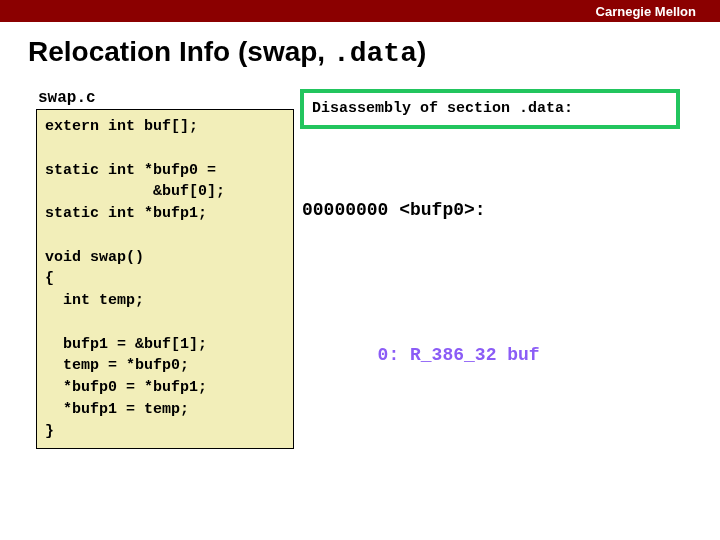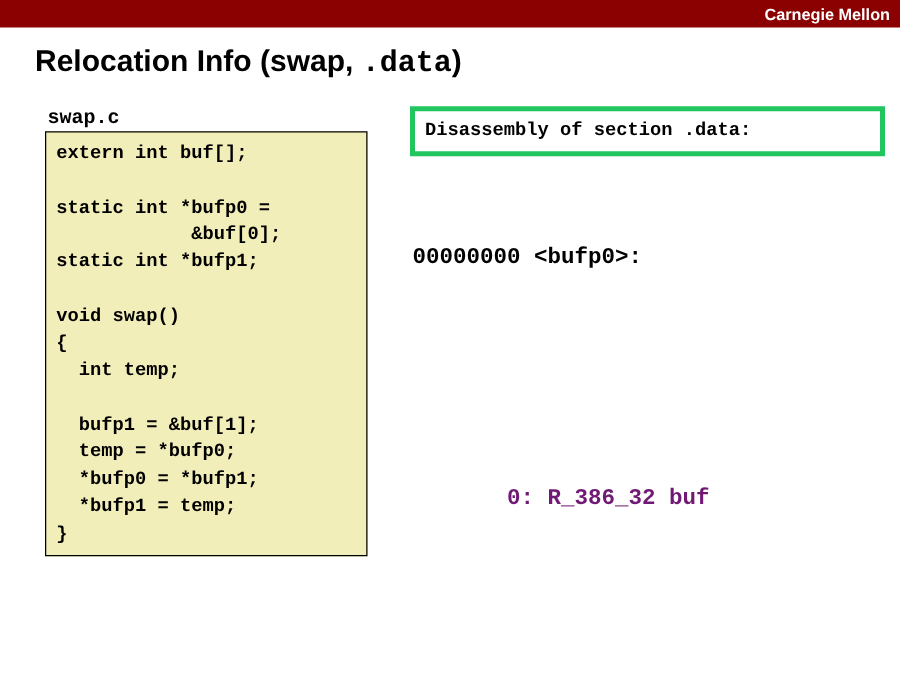--- a/index.html
+++ b/index.html
@@ -13,34 +13,34 @@
   .topbar {
     width: 100%;
     height: 22px;
     background: #8b0000;
     color: #fff;
     font-weight: bold;
     font-size: 13px;
     display: flex;
     align-items: center;
     justify-content: flex-end;
-    padding-right: 8px;
+    padding-right: 24px;
   }
   .slide-title {
     padding: 14px 0 10px 28px;
-    font-size: 24px;
+    font-size: 28px;
     font-weight: bold;
     color: #000;
   }
   .slide-title .mono {
     font-family: "Courier New", Courier, monospace;
   }
   .content {
     display: flex;
-    gap: 34px;
+    gap: 6px;
     padding: 10px 0 0 36px;
   }
   .leftcol { width: 258px; }
   .rightcol { width: 380px; }
   .filename {
     font-family: "Courier New", Courier, monospace;
     font-weight: bold;
     font-size: 16px;
     margin-bottom: 2px;
     padding-left: 2px;
@@ -67,21 +67,21 @@
     margin-bottom: 14px;
   }
   .disasm-block {
     font-family: "Courier New", Courier, monospace;
     font-size: 18px;
     font-weight: bold;
     white-space: pre;
     line-height: 1.5;
     padding-left: 2px;
   }
-  .reloc-red { color: #701a75; margin-top: 48px; }
+  .reloc-red { color: #8b5cf6; }
 </style>
 </head>
 <body>
 
 <div class="topbar">
   <span>Carnegie Mellon</span>
 </div>
 
 <div class="slide-title">
   <span>Relocation Info (swap, </span><span class="mono">.data</span><span>)</span>

